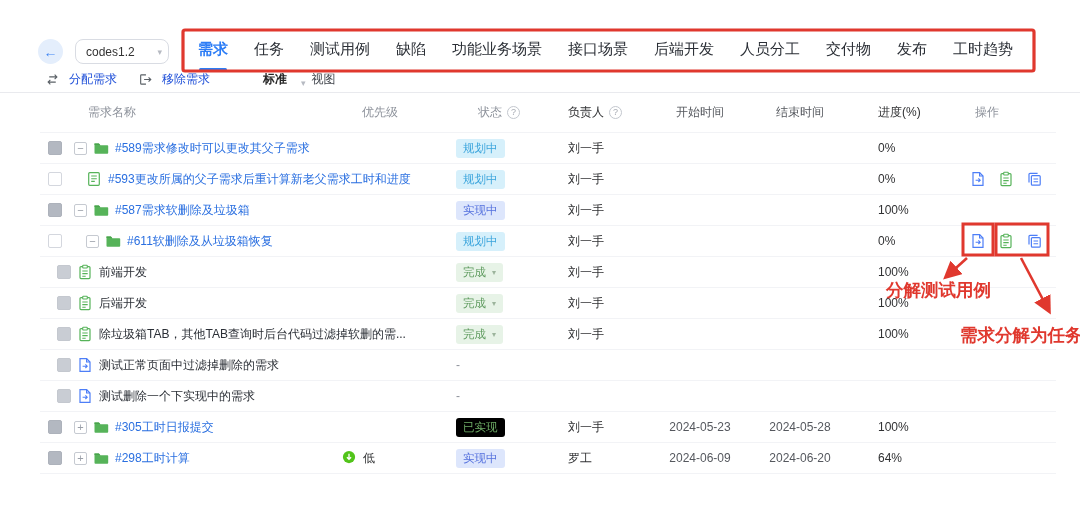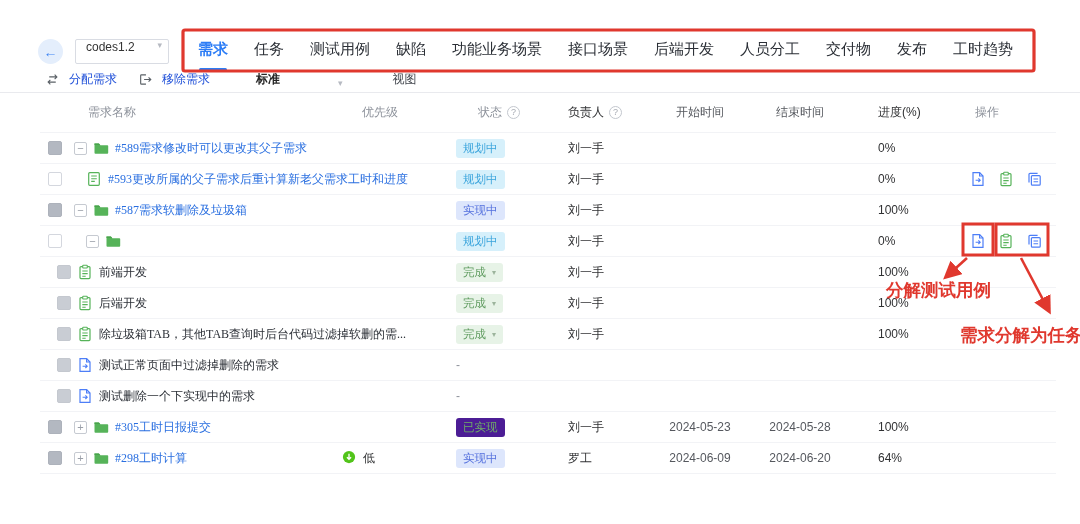--- a/index.html
+++ b/index.html
@@ -7,36 +7,36 @@
   body { width:1080px; height:524px; overflow:hidden;
          font-family:"Liberation Sans","DejaVu Sans",sans-serif; color:#262626; }
   .page { position:relative; width:1080px; height:524px; background:#fff; }
 
   
   .topbar { position:relative; height:66px; }
   .back-btn { position:absolute; left:38px; top:39px; width:25px; height:25px;
               border:none; border-radius:50%; background:#e4eefc; color:#4086f4;
               font-size:14px; line-height:24px; cursor:pointer; }
   .project-select { position:absolute; left:75px; top:39px; width:94px; height:25px;
-              border:1px solid #d9dce3; border-radius:2px; background:#fff;
-              display:flex; align-items:flex-start; padding:0 6px 0 10px; font-size:12px; color:#333; }
+              border:1px solid #d9dce3; border-radius:8px; background:#fff;
+              display:flex; align-items:center; padding:0 6px 0 10px; font-size:12px; color:#333; }
   .project-select .caret { margin-left:auto; color:#b6bac2; font-size:9px; }
   .tabs { position:absolute; left:198px; top:36px; display:flex; gap:26px; height:30px; }
   .tab { position:relative; font-size:15px; font-weight:500; color:#2b2f36;
          cursor:pointer; line-height:26px; white-space:nowrap; }
   .tab.active { color:#2b7cf6; font-weight:bold; }
   .tab.active::after { content:""; position:absolute; left:1px; right:1px; bottom:-5px;
          height:3px; border-radius:2px; background:#2b7cf6; }
 
   
   .toolbar { height:26px; display:flex; align-items:center; padding-left:46px; font-size:12px; }
   .tb-btn { display:flex; align-items:center; gap:10px; border:none; background:none;
             color:#1d4ed8; font-size:12px; cursor:pointer; margin-right:22px; }
   .tb-btn svg { display:block; }
-  .view-select { display:flex; align-items:flex-end; margin-left:24px; cursor:pointer;gap:44px; }
+  .view-select { display:flex; align-items:flex-end; margin-left:31px; cursor:pointer; }
   .view-mode { font-weight:600; color:#262626; }
   .view-select .caret { color:#b6bac2; font-size:9px; margin:0 6px 0 14px; }
   .view-suffix { color:#43474e; }
 
   
   .table { border-top:1px solid #e9eaee; }
   .thead { display:flex; align-items:center; height:40px; margin:0 24px 0 40px;
            color:#8d929b; font-size:12px; border-bottom:1px solid #f2f3f6; }
   .hcell { display:flex; align-items:center; }
   .tbody .row { display:flex; align-items:center; height:31px; margin:0 24px 0 40px;
@@ -70,29 +70,29 @@
   .row.indent-2 .cb { margin-left:17px; margin-right:4px; }
 
   .spacer1 { width:12px; flex:0 0 auto; }
   .spacer2 { width:2px; flex:0 0 auto; }
 
   .expand { width:13px; height:13px; border:1px solid #c6cad1; border-radius:2px;
             color:#9a9fa8; font-size:11px; line-height:10px; text-align:center;
             margin-right:6px; flex:0 0 auto; cursor:pointer; background:#fff; }
   .icon { width:16px; height:16px; flex:0 0 auto; }
   .icon svg { display:block; }
-  .title { margin-left:6px; white-space:nowrap; color:#2b2f36; text-decoration:none; cursor:pointer;font-family:Liberation Serif, serif; }
+  .title { margin-left:6px; white-space:nowrap; color:#2b2f36; text-decoration:none; cursor:pointer; }
   .title.link { color:#2a6fe0; }
 
   .badge { display:inline-flex; align-items:center; padding:2px 7px; border-radius:3px;
            font-size:11.5px; cursor:pointer; white-space:nowrap; }
   .badge-planning    { background:#d6f0fb; color:#3aa4dc; }
   .badge-doing       { background:#dde6fc; color:#5470dd; }
   .badge-done        { background:#e7f3e7; color:#5d9a5d; }
-  .badge-implemented { background:#4c1d95; color:#6fae67; }
+  .badge-implemented { background:#000000; color:#6fae67; }
   .badge-caret { font-size:8px; color:#9cb49c; margin-left:6px; }
   .dash { color:#8d929b; }
 
   .prio { display:flex; align-items:center; gap:5px; color:#303133; }
 
   .act-btn { width:16px; height:16px; border:none; background:none; padding:0; cursor:pointer; }
   .act-btn svg { display:block; }
 
   
   .annotations { position:absolute; left:0; top:0; width:1080px; height:524px;
@@ -297,20 +297,21 @@
           <div class="cell col-name">
             <span class="cb empty"></span>
             <span class="spacer1"></span>
             <span class="expand">−</span>
             <span class="icon">
               <svg width="16" height="16" viewBox="0 0 16 16">
                 <path d="M1.5 3.4h4.4l1.5 1.9h7a.8.8 0 0 1 .8.8v6.7a.9.9 0 0 1-.9.9H2.4a.9.9 0 0 1-.9-.9z" fill="#56b359"></path>
                 <path d="M1.5 3.4h4.4l1.3 1.6H1.5z" fill="#49a34c"></path>
               </svg>
             </span>
+            <a class="title link">#611软删除及从垃圾箱恢复</a>
           </div>
           <div class="cell col-priority"></div>
           <div class="cell col-status">
             <span class="badge badge-planning">
               <span>规划中</span>
             </span>
           </div>
           <div class="cell col-assignee">
             <span>刘一手</span>
           </div>

